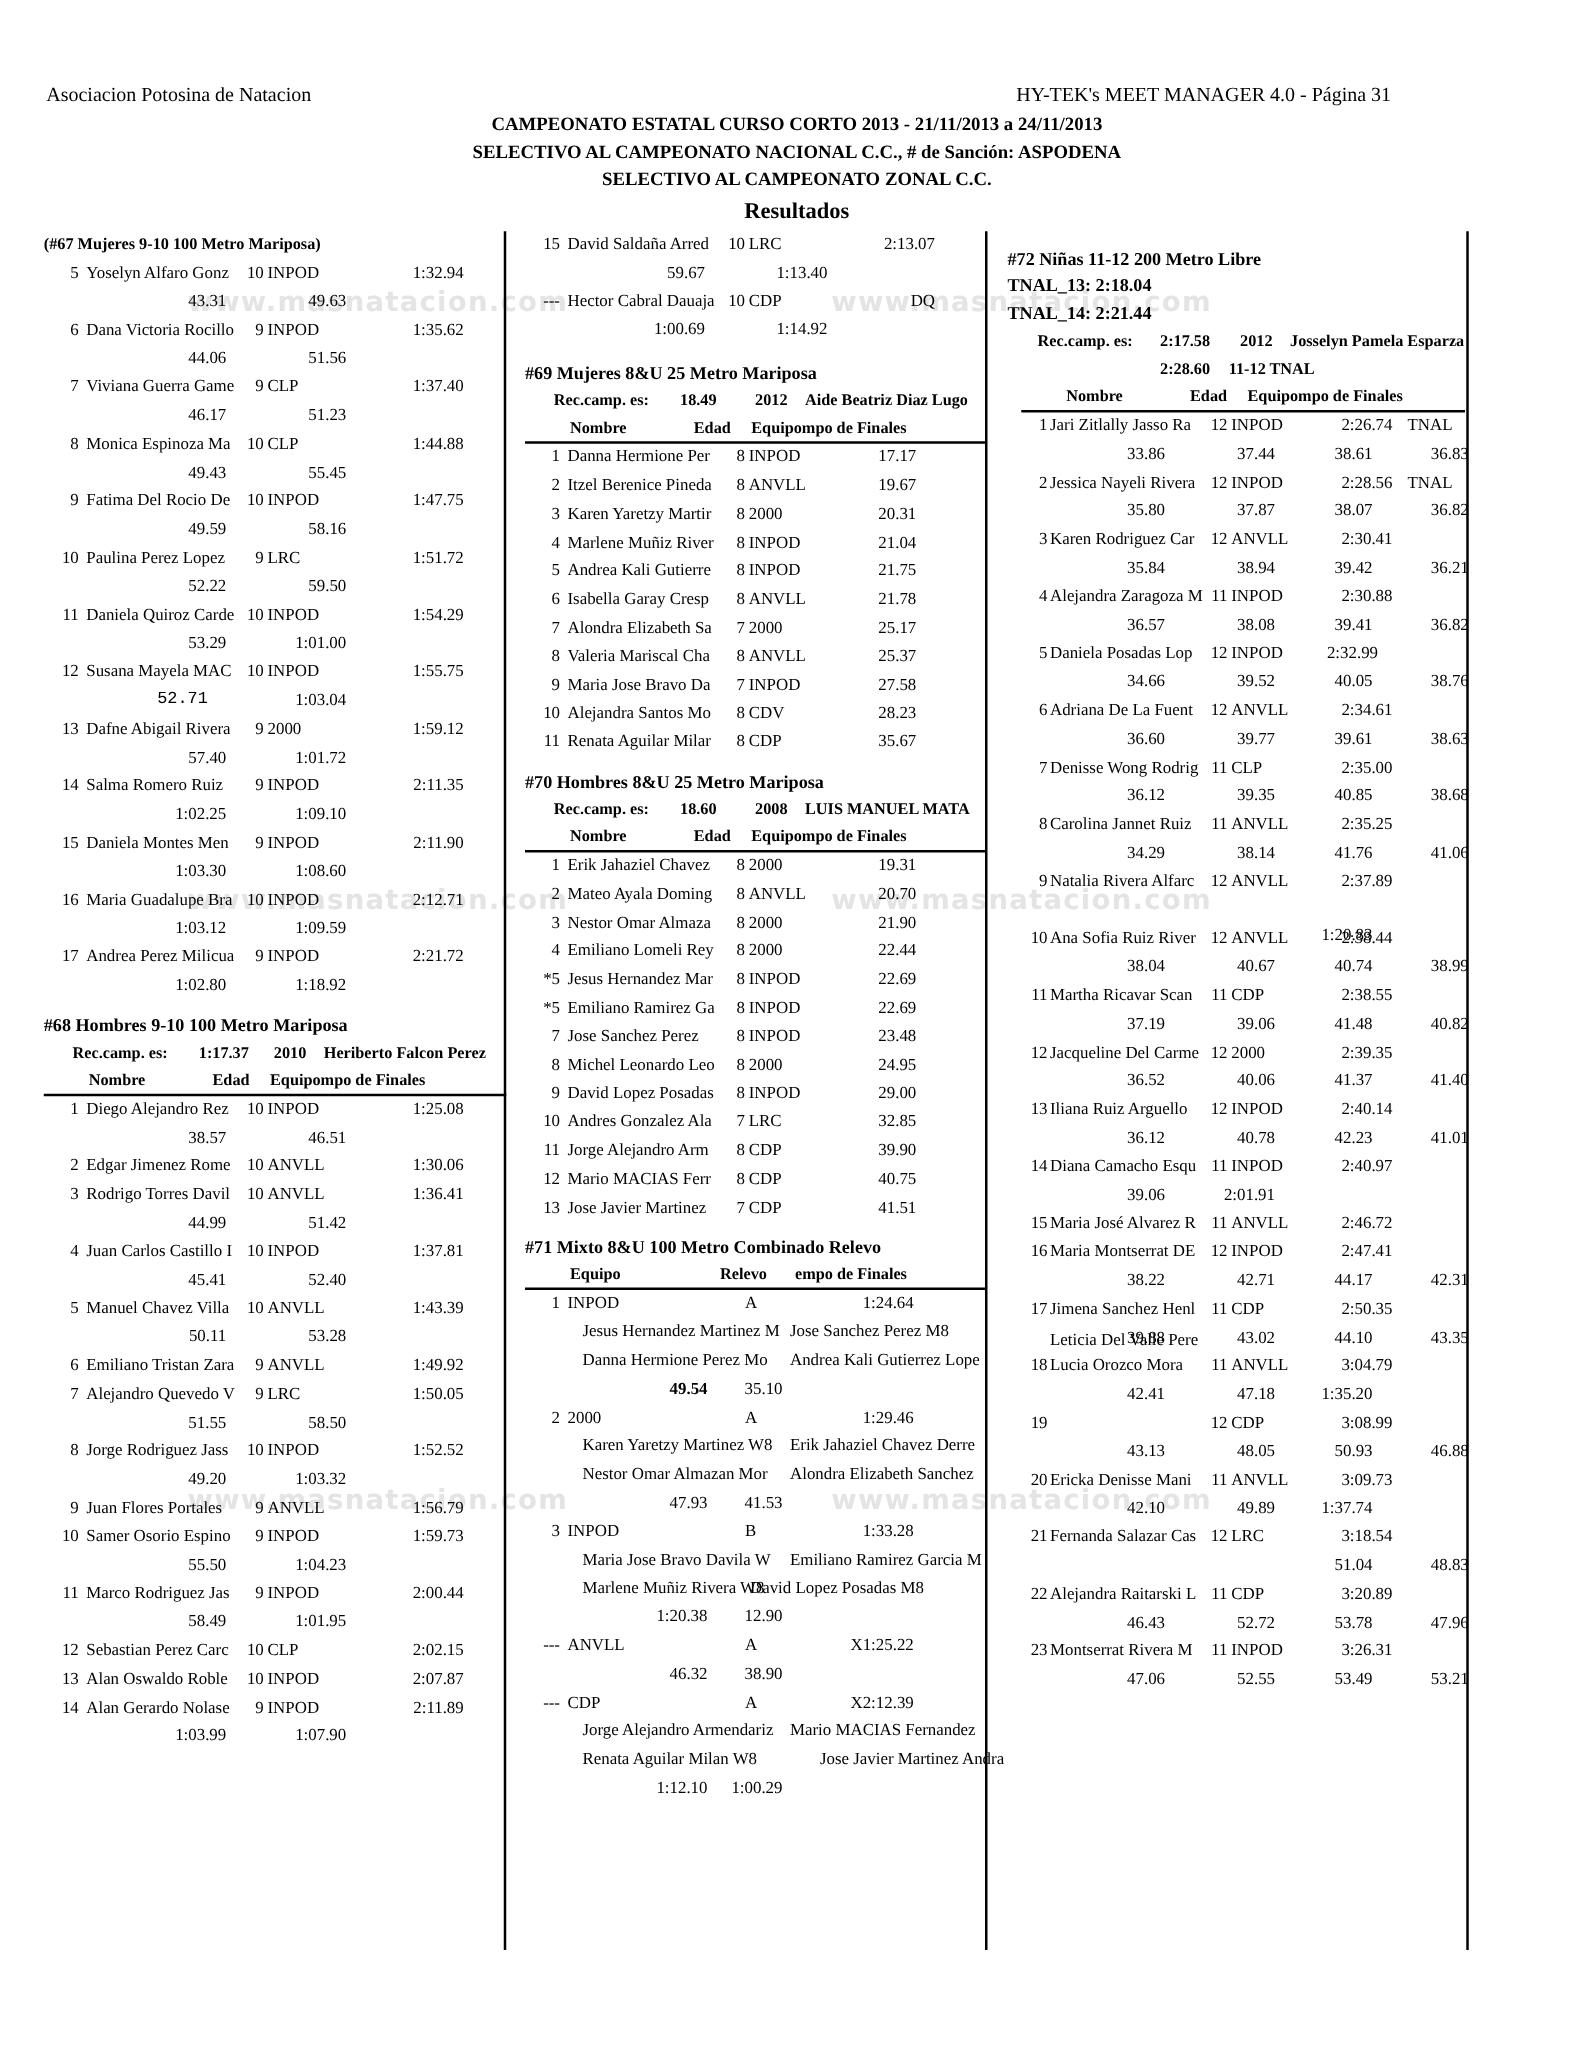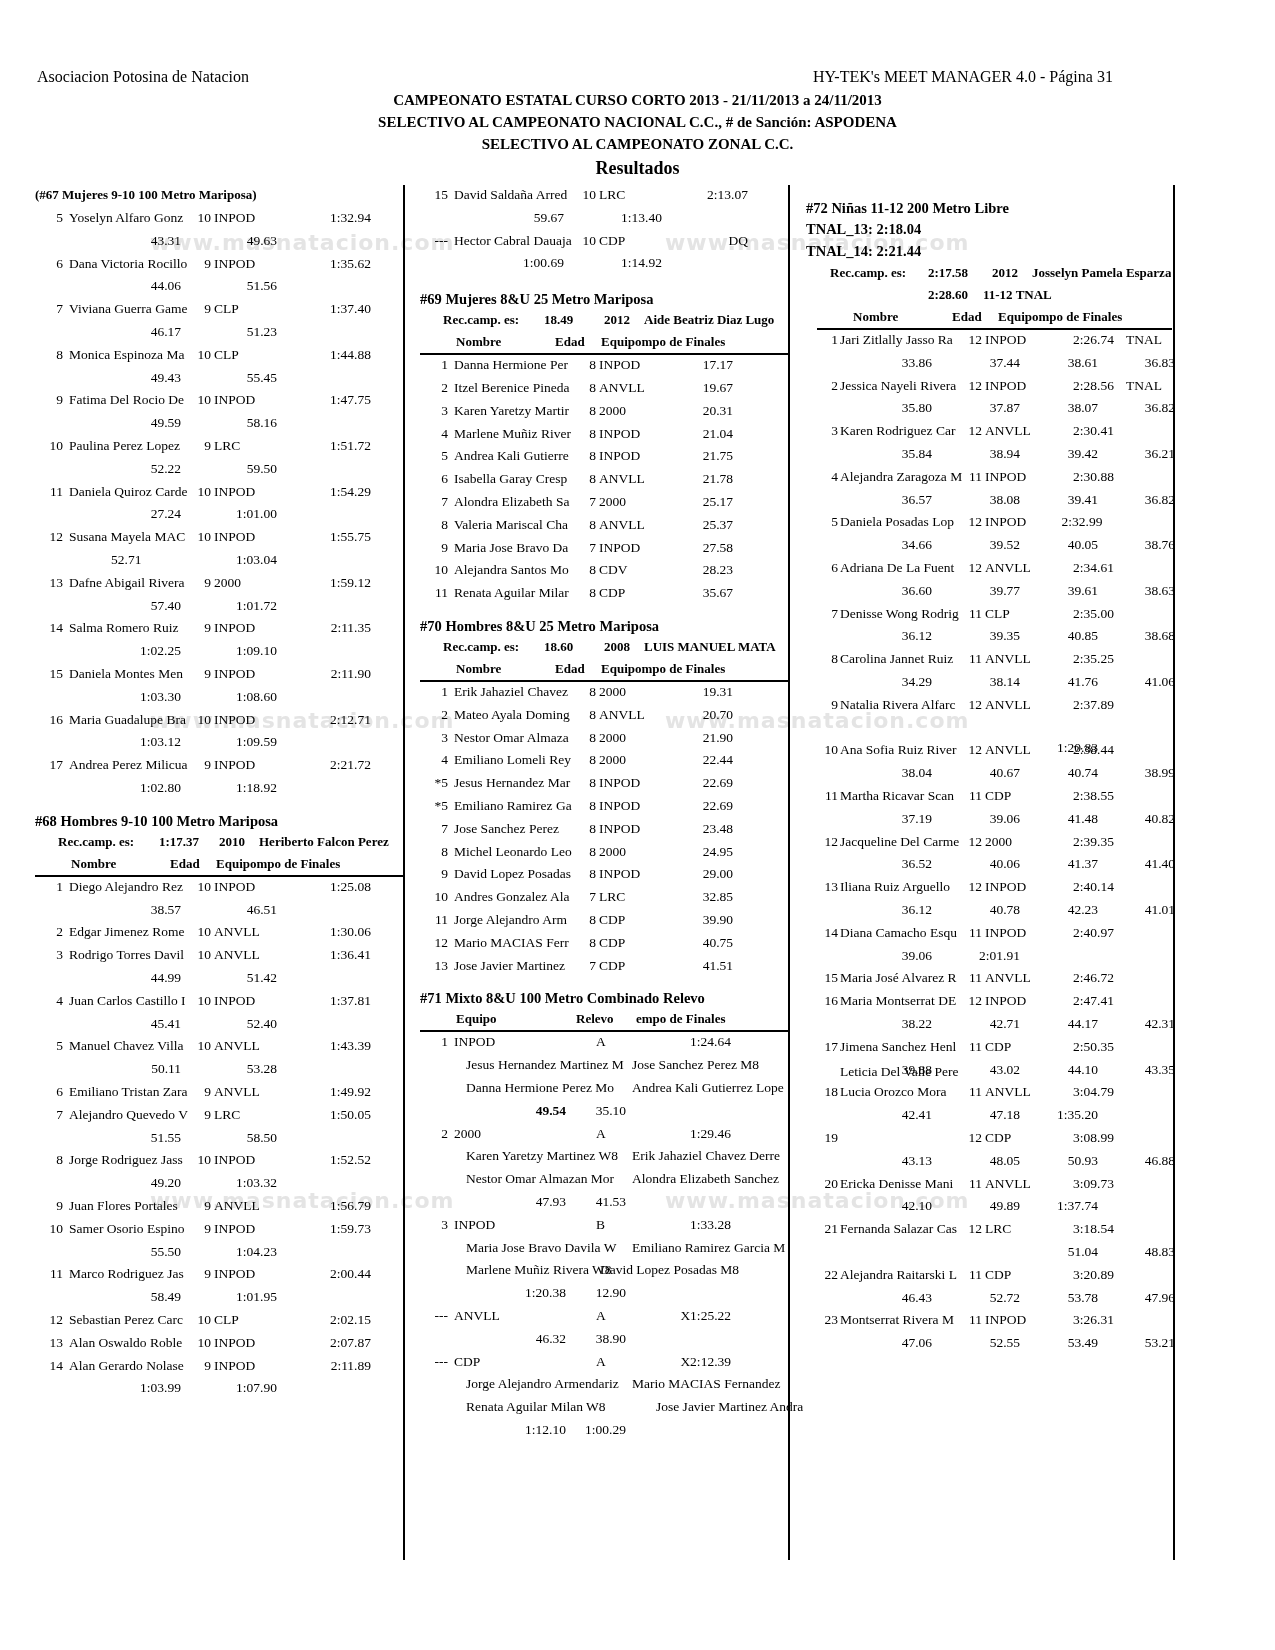--- a/index.html
+++ b/index.html
@@ -84,28 +84,28 @@
       <div class="abs " style="left: 193px; top: 438px; width: 18px; text-align: right;">9</div>
       <div class="abs " style="left: 214px; top: 438px;">LRC</div>
       <div class="abs " style="left: 301px; top: 438px; width: 70px; text-align: right;">1:51.72</div>
       <div class="abs " style="left: 111px; top: 460.8px; width: 70px; text-align: right;">52.22</div>
       <div class="abs " style="left: 207px; top: 460.8px; width: 70px; text-align: right;">59.50</div>
       <div class="abs " style="left: 33px; top: 483.6px; width: 30px; text-align: right;">11</div>
       <div class="abs " style="left: 69px; top: 483.6px; width: 126px; overflow: hidden;">Daniela Quiroz Carde</div>
       <div class="abs " style="left: 193px; top: 483.6px; width: 18px; text-align: right;">10</div>
       <div class="abs " style="left: 214px; top: 483.6px;">INPOD</div>
       <div class="abs " style="left: 301px; top: 483.6px; width: 70px; text-align: right;">1:54.29</div>
-      <div class="abs " style="left: 111px; top: 506.4px; width: 70px; text-align: right;">27.24</div>
+      <div class="abs " style="left: 111px; top: 506.4px; width: 70px; text-align: right;">53.29</div>
       <div class="abs " style="left: 207px; top: 506.4px; width: 70px; text-align: right;">1:01.00</div>
       <div class="abs " style="left: 33px; top: 529.2px; width: 30px; text-align: right;">12</div>
       <div class="abs " style="left: 69px; top: 529.2px; width: 126px; overflow: hidden;">Susana Mayela MAC</div>
       <div class="abs " style="left: 193px; top: 529.2px; width: 18px; text-align: right;">10</div>
       <div class="abs " style="left: 214px; top: 529.2px;">INPOD</div>
       <div class="abs " style="left: 301px; top: 529.2px; width: 70px; text-align: right;">1:55.75</div>
-      <div class="abs " style="left: 111px; top: 552px; width: 70px; text-align: left;">52.71</div>
+      <div class="abs " style="left: 111px; top: 552px; width: 70px; text-align: center; font-family: Liberation Mono, monospace;">52.71</div>
       <div class="abs " style="left: 207px; top: 552px; width: 70px; text-align: right;">1:03.04</div>
       <div class="abs " style="left: 33px; top: 574.8px; width: 30px; text-align: right;">13</div>
       <div class="abs " style="left: 69px; top: 574.8px; width: 126px; overflow: hidden;">Dafne Abigail Rivera</div>
       <div class="abs " style="left: 193px; top: 574.8px; width: 18px; text-align: right;">9</div>
       <div class="abs " style="left: 214px; top: 574.8px;">2000</div>
       <div class="abs " style="left: 301px; top: 574.8px; width: 70px; text-align: right;">1:59.12</div>
       <div class="abs " style="left: 111px; top: 597.6px; width: 70px; text-align: right;">57.40</div>
       <div class="abs " style="left: 207px; top: 597.6px; width: 70px; text-align: right;">1:01.72</div>
       <div class="abs " style="left: 33px; top: 620.4px; width: 30px; text-align: right;">14</div>
       <div class="abs " style="left: 69px; top: 620.4px; width: 126px; overflow: hidden;">Salma Romero Ruiz</div>

